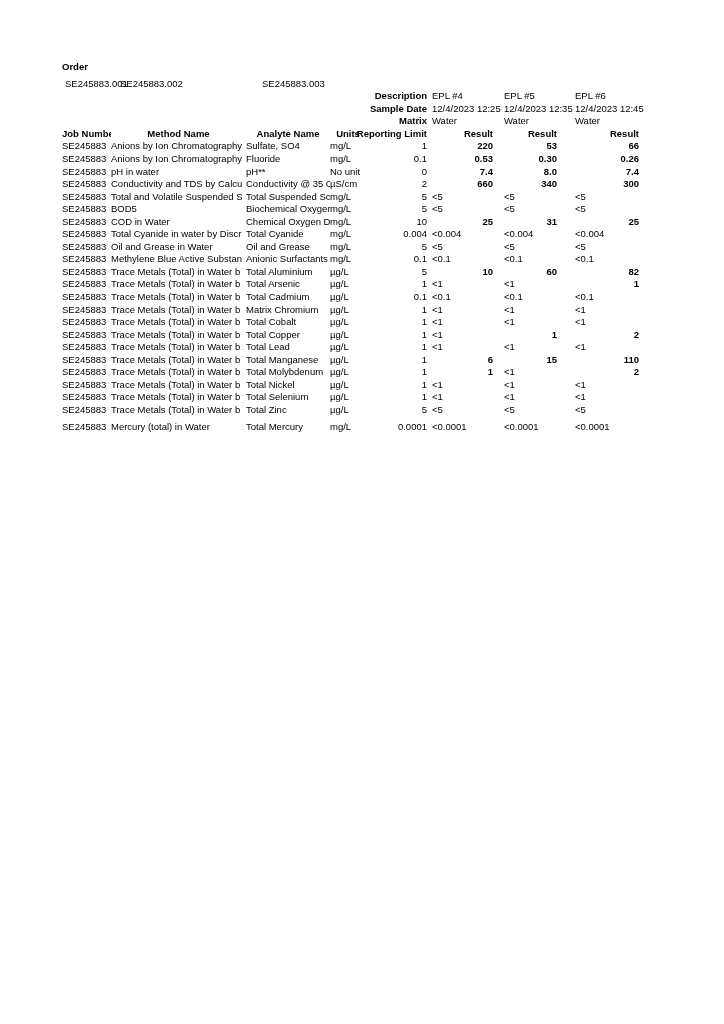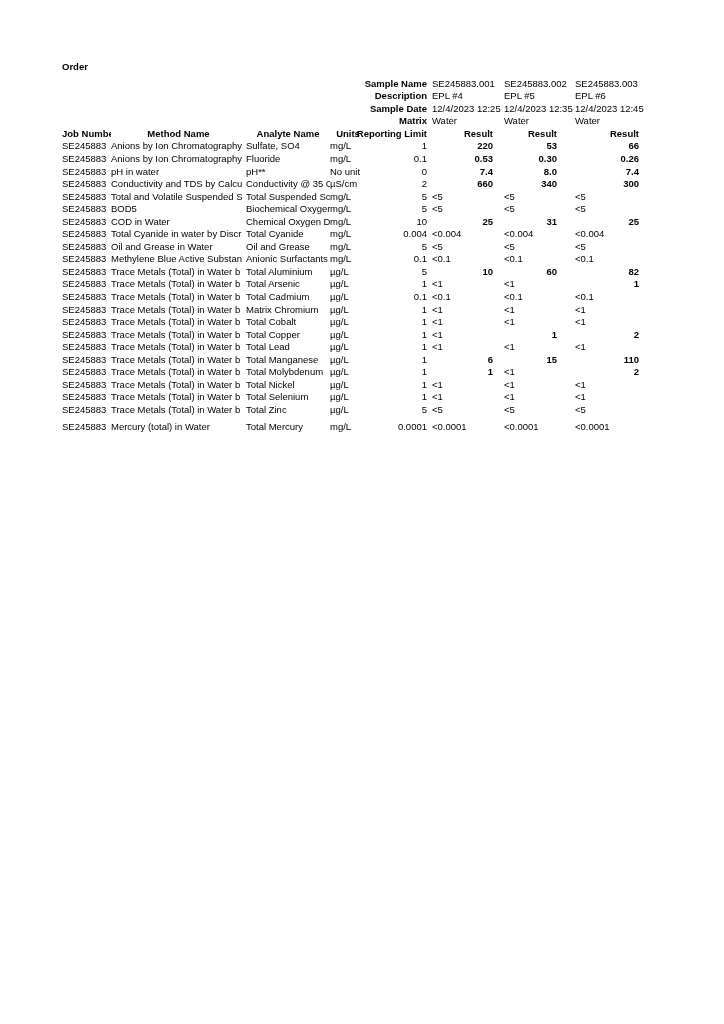--- a/index.html
+++ b/index.html
@@ -53,21 +53,20 @@
 <div class="sheet">
   <div class="content">
 
     <div class="meta">
       <span class="cell b">Order</span>
       <span class="cell"></span>
     </div>
 
     <div class="samples" id="samples">
         <div class="grid srow">
-    <div class="cell s-label">Sample Name</div>
     <div class="cell sv p1">SE245883.001</div>
     <div class="cell sv p2">SE245883.002</div>
     <div class="cell sv p3">SE245883.003</div>
   </div>
         <div class="grid srow">
     <div class="cell s-label">Description</div>
     <div class="cell sv p1">EPL #4</div>
     <div class="cell sv p2">EPL #5</div>
     <div class="cell sv p3">EPL #6</div>
   </div>

